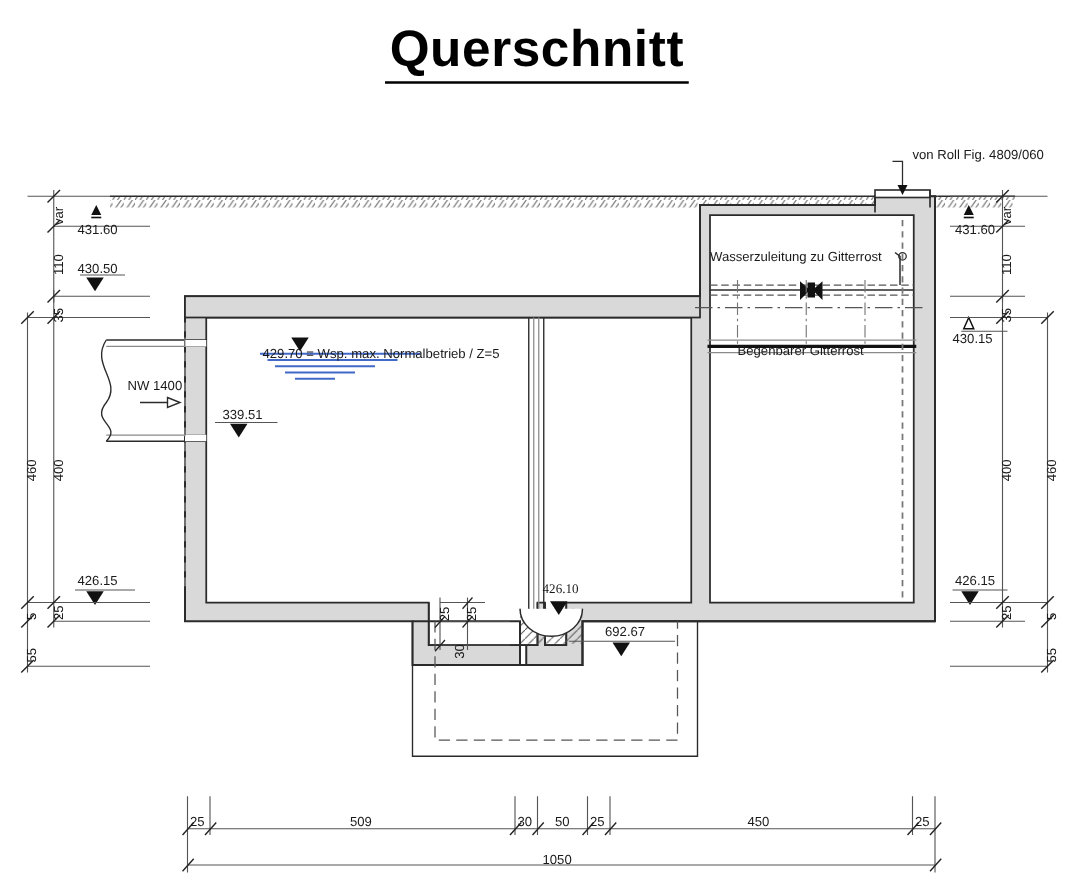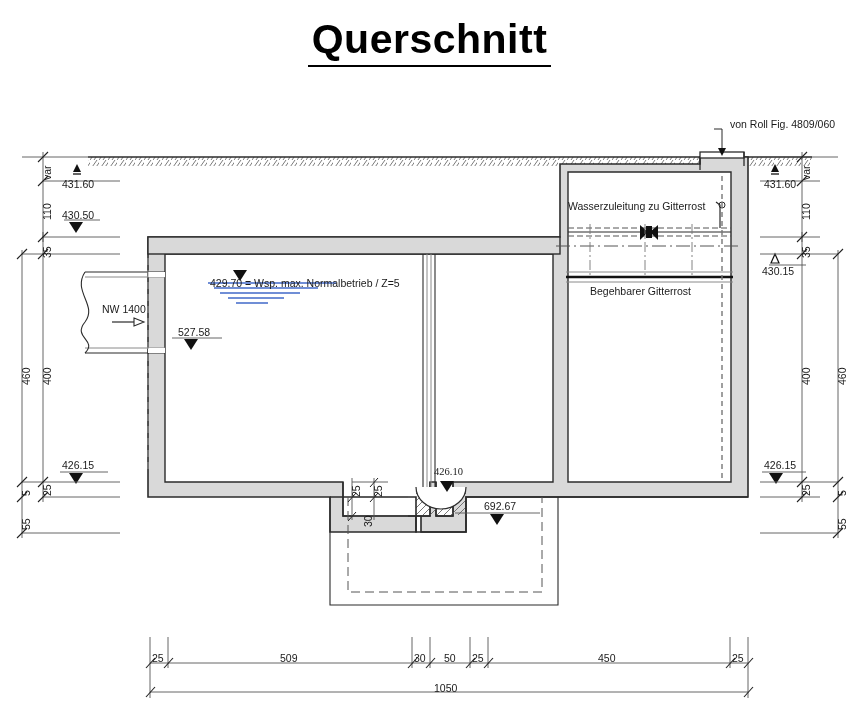--- a/index.html
+++ b/index.html
@@ -252,25 +252,25 @@
         <line x1="146" y1="697" x2="155" y2="687"></line>
         <line x1="744" y1="697" x2="753" y2="687"></line>
       </g>
     </g>
   </svg>
 
   <div class="lbl" style="left:730px;top:118px;">von Roll Fig. 4809/060</div>
   <div class="lbl" style="left:210px;top:258px;margin-top:19px;">429.70 = Wsp. max. Normalbetrieb / Z=5</div>
   <div class="lbl" style="left:102px;top:303px;">NW 1400</div>
   <div class="lbl" style="left:568px;top:200px;">Wasserzuleitung zu Gitterrost</div>
-  <div class="lbl" style="left:590px;top:285px;">Begehbarer Gitterrost</div>
+  <div class="lbl" style="left:590px;top:275px;">Begehbarer Gitterrost</div>
 
   <div class="lbl" style="left:62px;top:178px;">431.60</div>
   <div class="lbl" style="left:62px;top:209px;">430.50</div>
-  <div class="lbl" style="left:178px;top:326px;">527.58</div>
+  <div class="lbl" style="left:178px;top:326px;">339.51</div>
   <div class="lbl" style="left:62px;top:459px;">426.15</div>
   <div class="lbl" style="left:764px;top:178px;">431.60</div>
   <div class="lbl" style="left:762px;top:265px;text-align:center;">430.15</div>
   <div class="lbl" style="left:764px;top:459px;">426.15</div>
   <div class="lbl" style="left:434px;top:466px;font-family:Liberation Serif, serif;">426.10</div>
   <div class="lbl" style="left:484px;top:500px;">692.67</div>
 
   <div class="lbl rot" style="left:41px;top:180px;">var</div>
   <div class="lbl rot" style="left:41px;top:220px;">110</div>
   <div class="lbl rot" style="left:41px;top:258px;">35</div>

